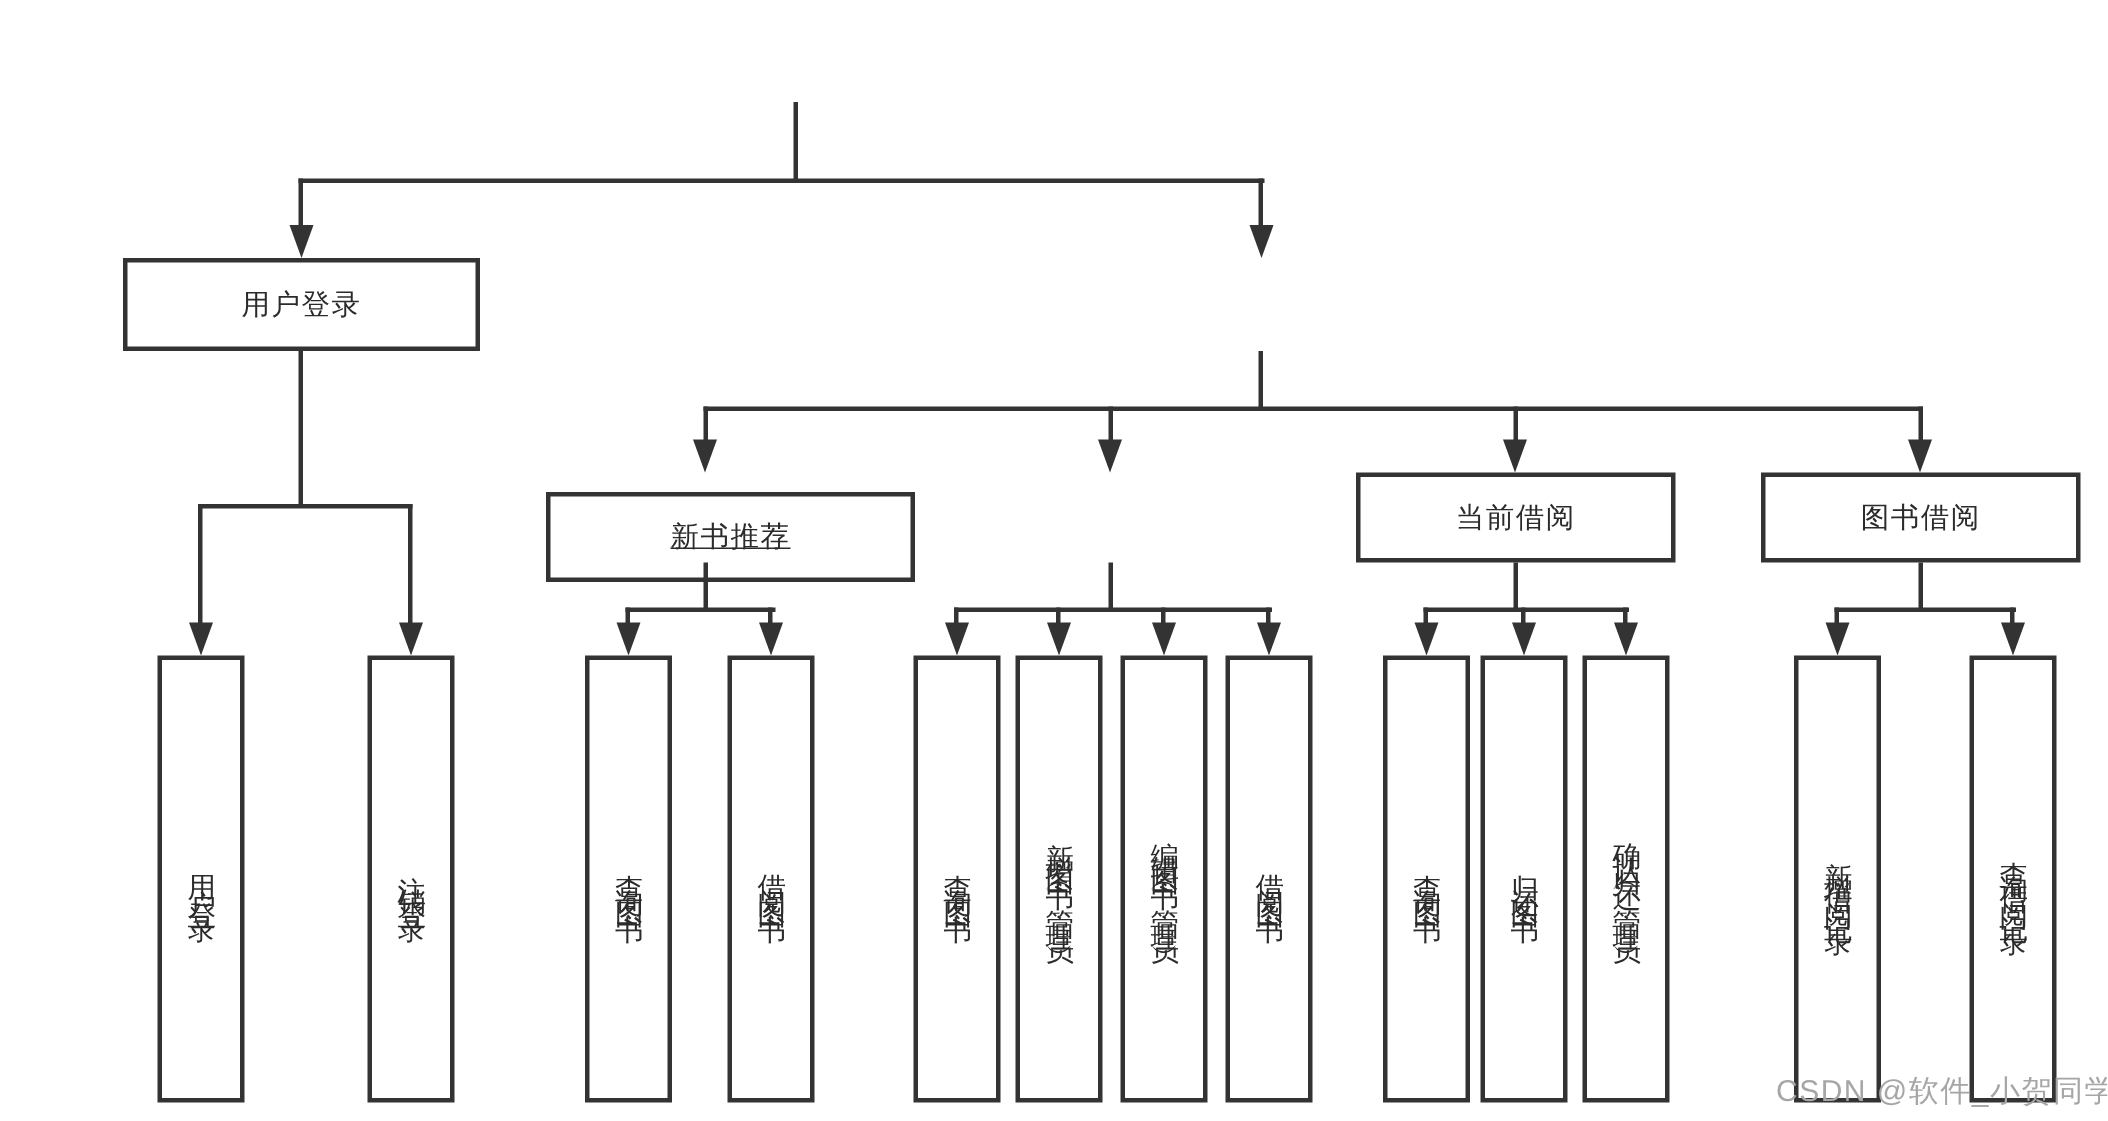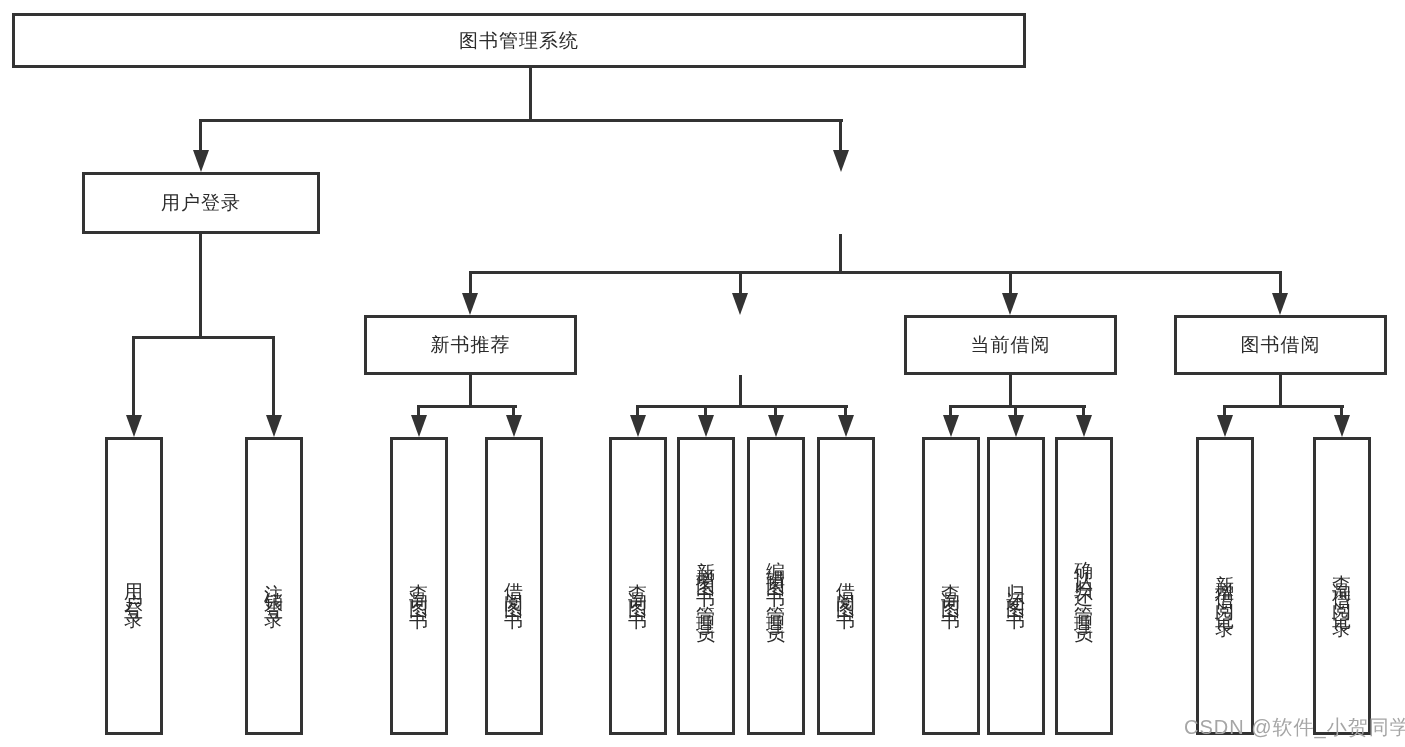--- a/index.html
+++ b/index.html
@@ -35,23 +35,20 @@
   .watermark{
     position:absolute;left:1184px;top:714px;font-size:20px;color:var(--wm);
     letter-spacing:1px;z-index:5;white-space:nowrap;
   }
 </style>
 </head>
 <body>
 
 <div id="canvas">
 
-  <div class="node" style="left:12px;top:13px;width:1014px;height:55px;">
-    <span>图书管理系统</span>
-  </div>
 
   <div class="vl" style="left:529px;top:68px;height:54px;"></div>
   <div class="hl" style="left:199px;top:119px;width:644px;"></div>
   <div class="vl" style="left:199px;top:119px;height:33px;"></div>
   <div class="vl" style="left:839px;top:119px;height:33px;"></div>
   <div class="ar" style="left:193px;top:150px;"></div>
   <div class="ar" style="left:833px;top:150px;"></div>
 
   <div class="node" style="left:82px;top:172px;width:238px;height:62px;">
     <span>用户登录</span>
@@ -68,21 +65,21 @@
   <div class="hl" style="left:469px;top:271px;width:813px;"></div>
   <div class="vl" style="left:469px;top:271px;height:24px;"></div>
   <div class="vl" style="left:739px;top:271px;height:24px;"></div>
   <div class="vl" style="left:1009px;top:271px;height:24px;"></div>
   <div class="vl" style="left:1279px;top:271px;height:24px;"></div>
   <div class="ar" style="left:462px;top:293px;"></div>
   <div class="ar" style="left:732px;top:293px;"></div>
   <div class="ar" style="left:1002px;top:293px;"></div>
   <div class="ar" style="left:1272px;top:293px;"></div>
 
-  <div class="node" style="left:364px;top:315px;width:213px;height:60px;">
+  <div class="node" style="left:364px;top:328px;width:246px;height:60px;text-decoration:underline;">
     <span>新书推荐</span>
   </div>
   <div class="node" style="left:904px;top:315px;width:213px;height:60px;">
     <span>当前借阅</span>
   </div>
   <div class="node" style="left:1174px;top:315px;width:213px;height:60px;">
     <span>图书借阅</span>
   </div>
 
   <div class="vl" style="left:469px;top:375px;height:32px;"></div>

